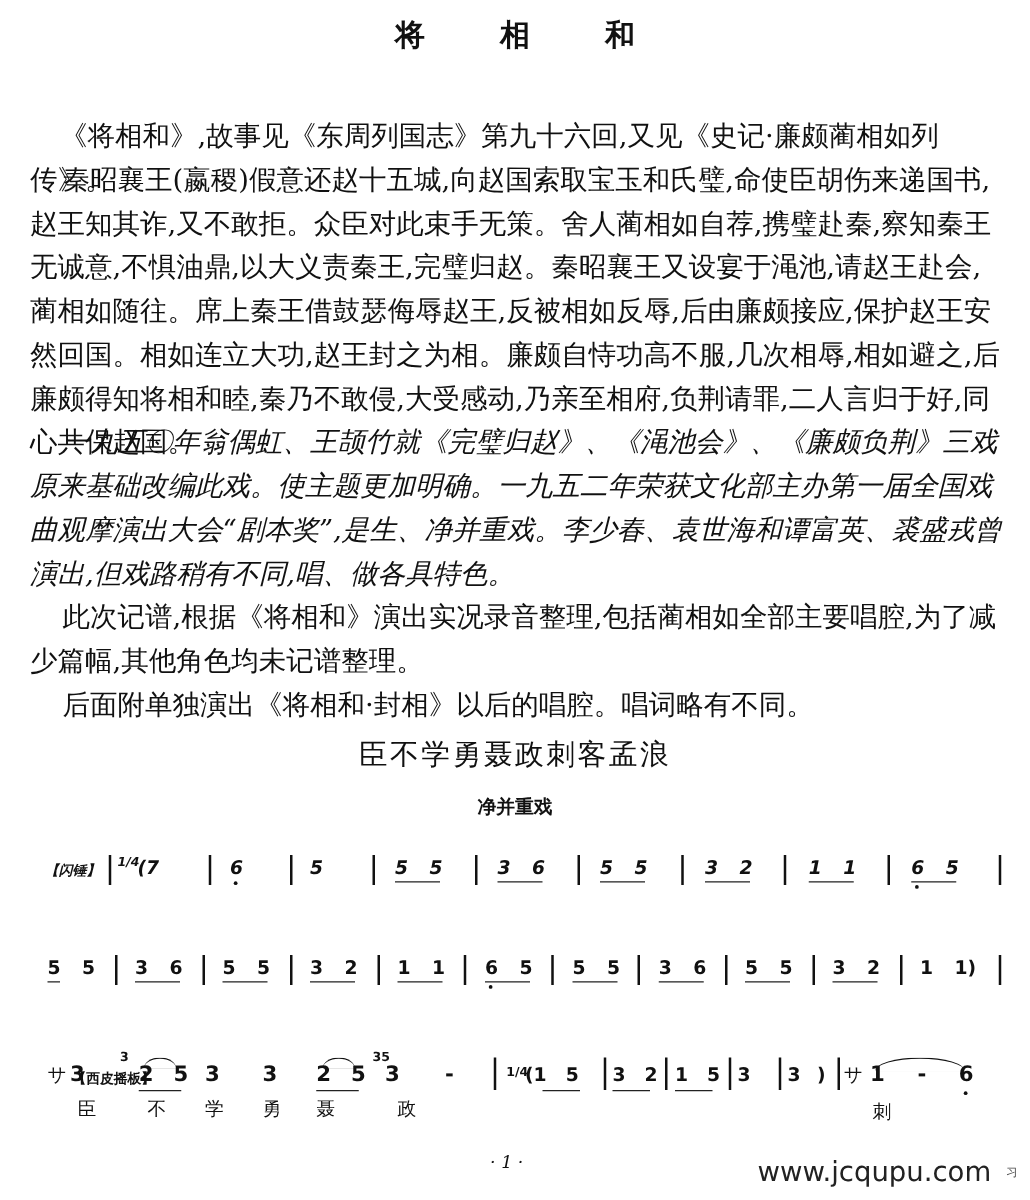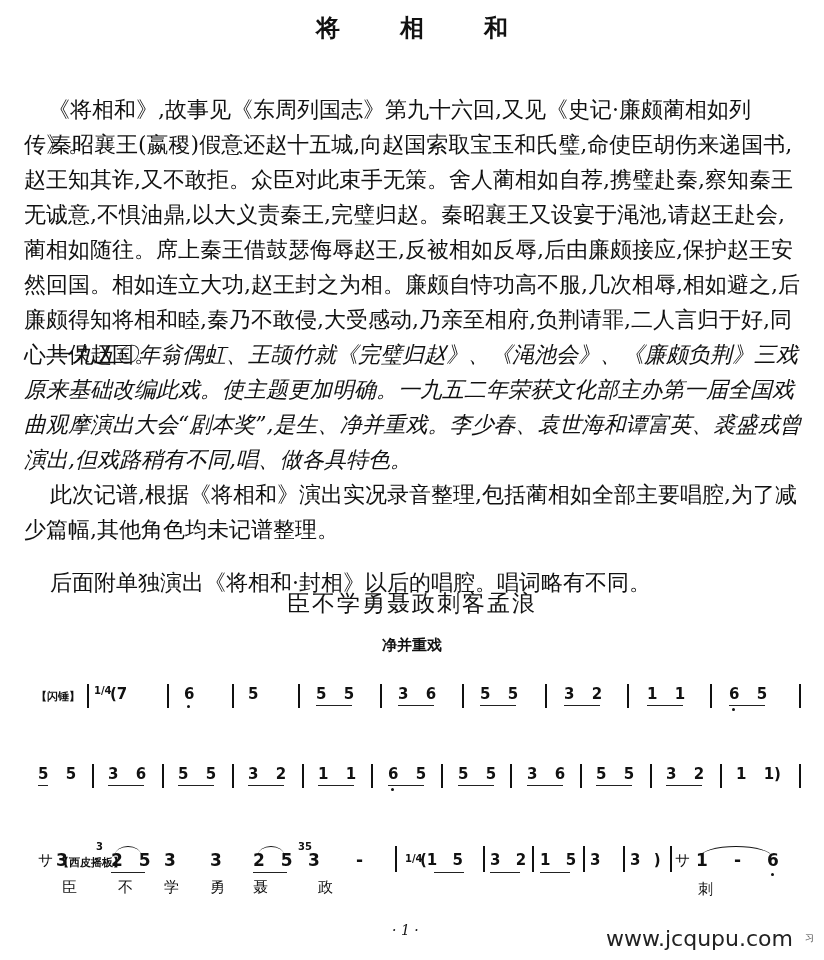--- a/index.html
+++ b/index.html
@@ -63,26 +63,26 @@
 <body>
 
 <div class="title">
   <span>将</span><span>相</span><span>和</span>
 </div>
 
 <p class="para" style="top:92px;"><span class="indent"></span><span>《将相和》,故事见《东周列国志》第九十六回,又见《史记·廉颇蔺相如列传》。</span></p>
 <p class="para" style="top:127px;"><span class="indent" style="width:26px"></span><span>秦昭襄王(嬴稷)假意还赵十五城,向赵国索取宝玉和氏璧,命使臣胡伤来递国书,赵王知其诈,又不敢拒。众臣对此束手无策。舍人蔺相如自荐,携璧赴秦,察知秦王无诚意,不惧油鼎,以大义责秦王,完璧归赵。秦昭襄王又设宴于渑池,请赵王赴会,蔺相如随往。席上秦王借鼓瑟侮辱赵王,反被相如反辱,后由廉颇接应,保护赵王安然回国。相如连立大功,赵王封之为相。廉颇自恃功高不服,几次相辱,相如避之,后廉颇得知将相和睦,秦乃不敢侵,大受感动,乃亲至相府,负荆请罪,二人言归于好,同心共保赵国。</span></p>
 <p class="para" style="top:337px;font-style:italic;"><span class="indent" style="width:26px"></span><span>一九五〇年翁偶虹、王颉竹就《完璧归赵》、《渑池会》、《廉颇负荆》三戏原来基础改编此戏。使主题更加明确。一九五二年荣获文化部主办第一届全国戏曲观摩演出大会“剧本奖”,是生、净并重戏。李少春、袁世海和谭富英、裘盛戎曾演出,但戏路稍有不同,唱、做各具特色。</span></p>
 <p class="para" style="top:477px;"><span class="indent" style="width:26px"></span><span>此次记谱,根据《将相和》演出实况录音整理,包括蔺相如全部主要唱腔,为了减少篇幅,其他角色均未记谱整理。</span></p>
-<p class="para" style="top:565px;"><span class="indent" style="width:26px"></span><span>后面附单独演出《将相和·封相》以后的唱腔。唱词略有不同。</span></p>
+<p class="para" style="top:547px;"><span class="indent" style="width:26px"></span><span>后面附单独演出《将相和·封相》以后的唱腔。唱词略有不同。</span></p>
 
 <div class="song-title">臣不学勇聂政刺客孟浪</div>
 <div class="singer">净并重戏</div>
 
-<div class="nrow" style="top:684px;">
+<div class="nrow" style="top:684px;font-style:italic;">
   <span class="el label-tag" style="left:36px;top:3px;">【闪锤】</span>
   <div class="bar" style="left:87px;top:0;height:24px;"></div>
   <span class="el frac" style="left:94px;top:2px;">1/4</span>
   <span class="el" style="left:110px;">(7</span>
   <div class="bar" style="left:167px;top:0;height:24px;"></div>
   <span class="el" style="left:184px;">6</span>
   <div class="dot" style="left:187px;top:21px;"></div>
   <div class="bar" style="left:232px;top:0;height:24px;"></div>
   <span class="el" style="left:248px;">5</span>
   <div class="bar" style="left:298px;top:0;height:24px;"></div>

